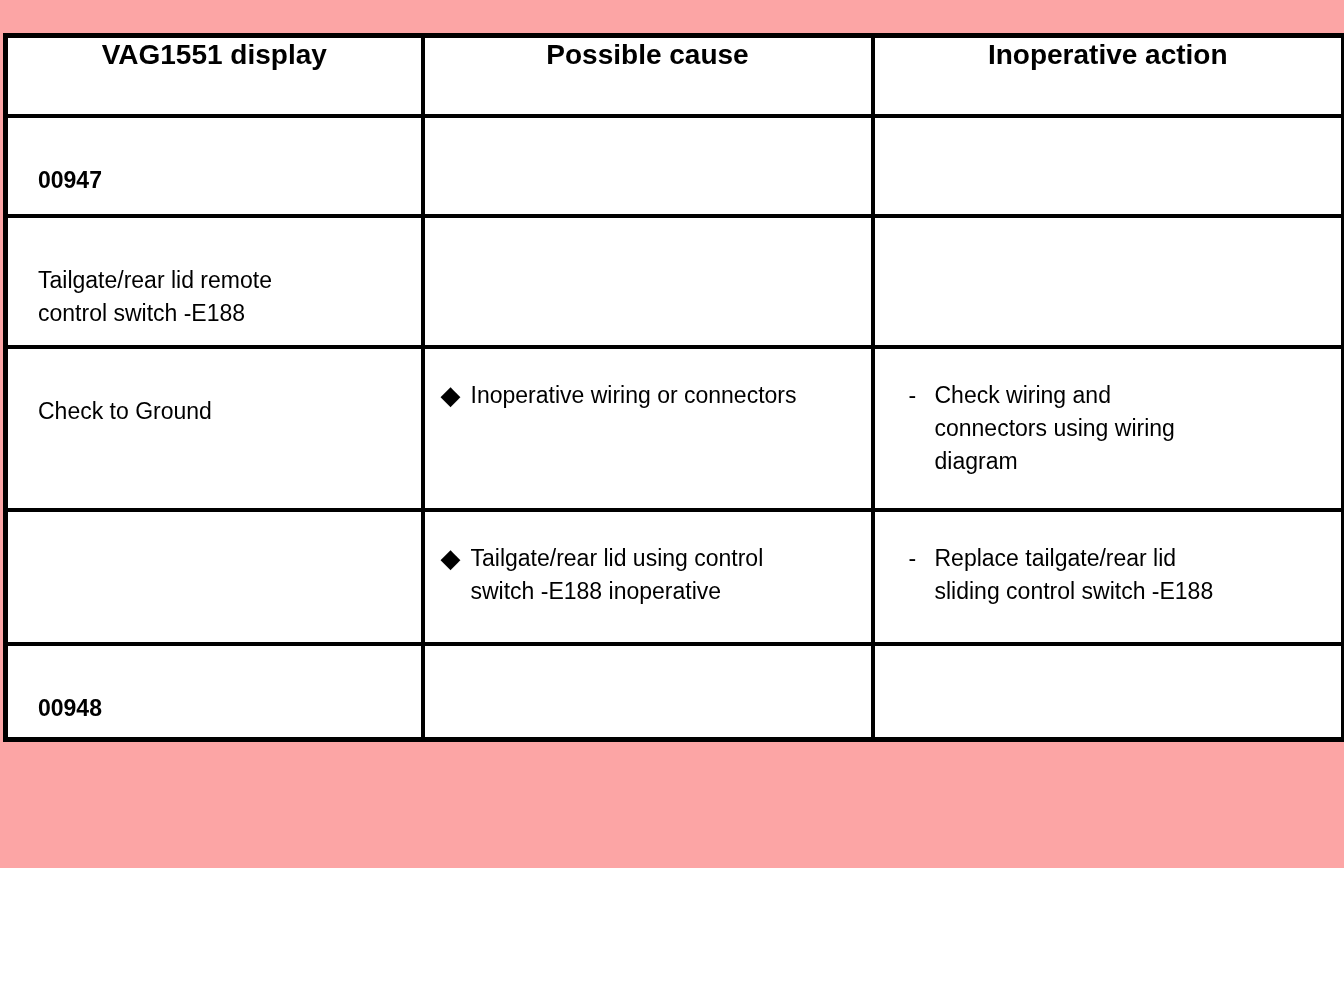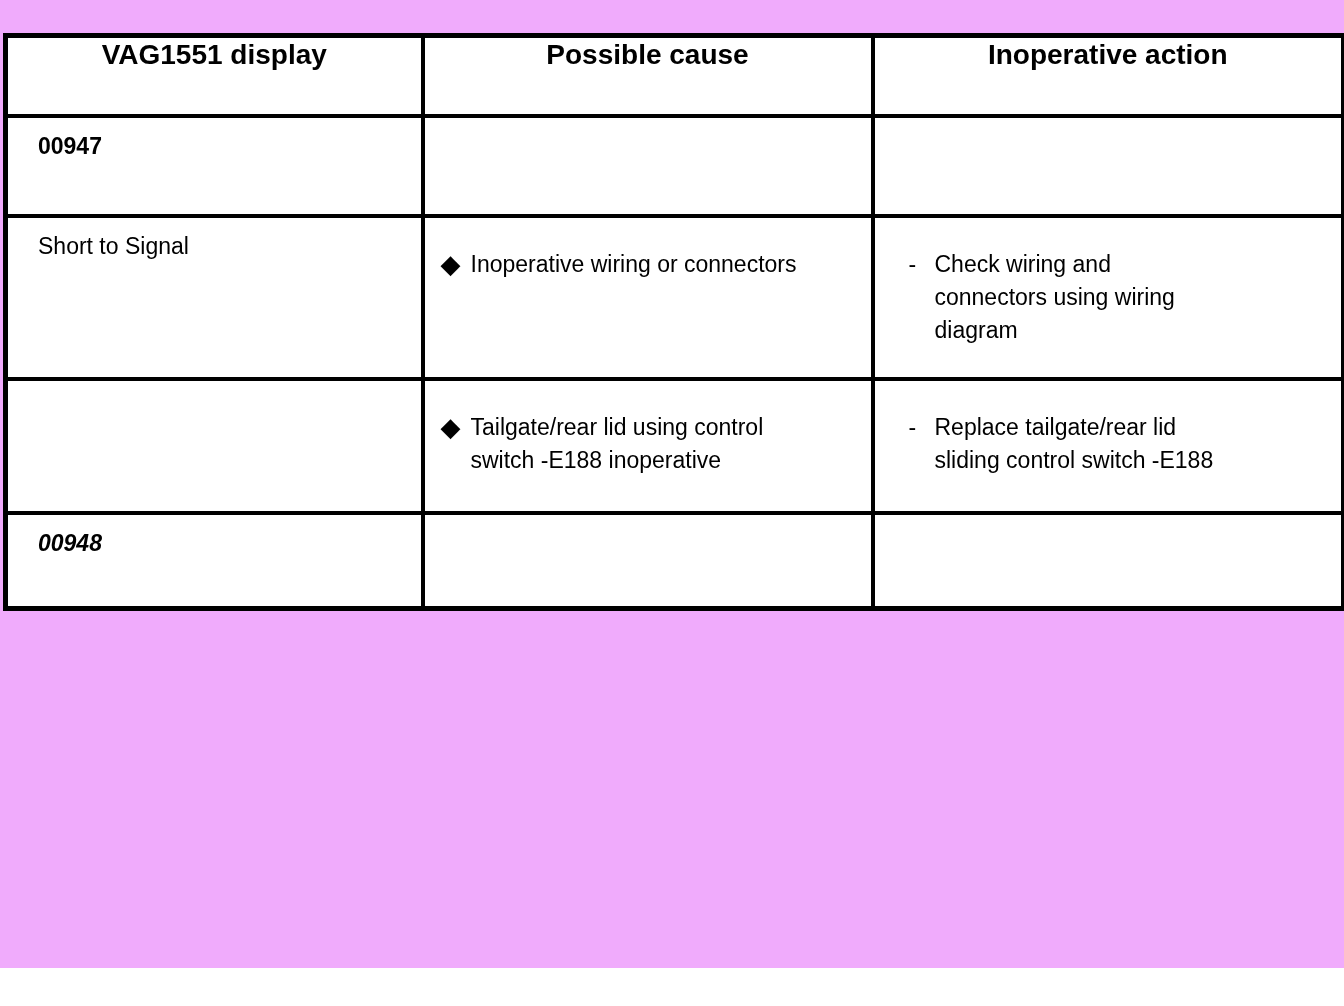--- a/index.html
+++ b/index.html
@@ -7,22 +7,22 @@
     padding: 0;
     background: #ffffff;
     width: 1344px;
     height: 1006px;
     font-family: "Liberation Sans", sans-serif;
     color: #000000;
   }
   .page {
     position: relative;
     width: 1344px;
-    height: 968px;
-    background: #f0abfc;
+    height: 868px;
+    background: #fca5a5;
     overflow: hidden;
   }
   table.dtc {
     position: absolute;
     left: 3px;
     top: 33px;
     width: 1338px;
     border-collapse: collapse;
     table-layout: fixed;
     background: #ffffff;
@@ -36,36 +36,36 @@
   }
   col.c1 { width: 417px; }
   col.c2 { width: 450px; }
   col.c3 { width: 471px; }
 
   tr.r-head { height: 80px; }
   tr.r0 { height: 100px; }
   tr.r1 { height: 131px; }
   tr.r2 { height: 163px; }
   tr.r3 { height: 134px; }
-  tr.r4 { height: 96px; font-style: italic; }
+  tr.r4 { height: 96px; }
   tr.r5 { height: 99px; }
   tr.r6 { height: 163px; }
 
   th.hdr {
     font-size: 28px;
     font-weight: bold;
     text-align: center;
     padding-top: 12px;
     line-height: 33px;
   }
   .cell-text {
     font-size: 23px;
     line-height: 33px;
     white-space: pre-line;
-    padding: 12px 10px 0 30px;
+    padding: 46px 10px 0 30px;
     text-align: left;
   }
   .cell-text.bold { font-weight: bold; }
 
   .bullet-line {
     display: flex;
     align-items: flex-start;
     font-size: 23px;
     line-height: 33px;
     padding-top: 30px;
@@ -108,24 +108,32 @@
     </tr>
 
     <tr class="r0">
       <td>
         <div class="cell-text bold">00947</div>
       </td>
       <td></td>
       <td></td>
     </tr>
 
+    <tr class="r1">
+      <td>
+        <div class="cell-text">Tailgate/rear lid remote
+control switch -E188</div>
+      </td>
+      <td></td>
+      <td></td>
+    </tr>
 
     <tr class="r2">
       <td>
-        <div class="cell-text">Short to Signal</div>
+        <div class="cell-text">Check to Ground</div>
       </td>
       <td>
         <div class="bullet-line cause">
           <span class="bullet">◆</span>
           <span class="bullet-text">Inoperative wiring or connectors</span>
         </div>
       </td>
       <td>
         <div class="bullet-line action">
           <span class="bullet">-</span>

